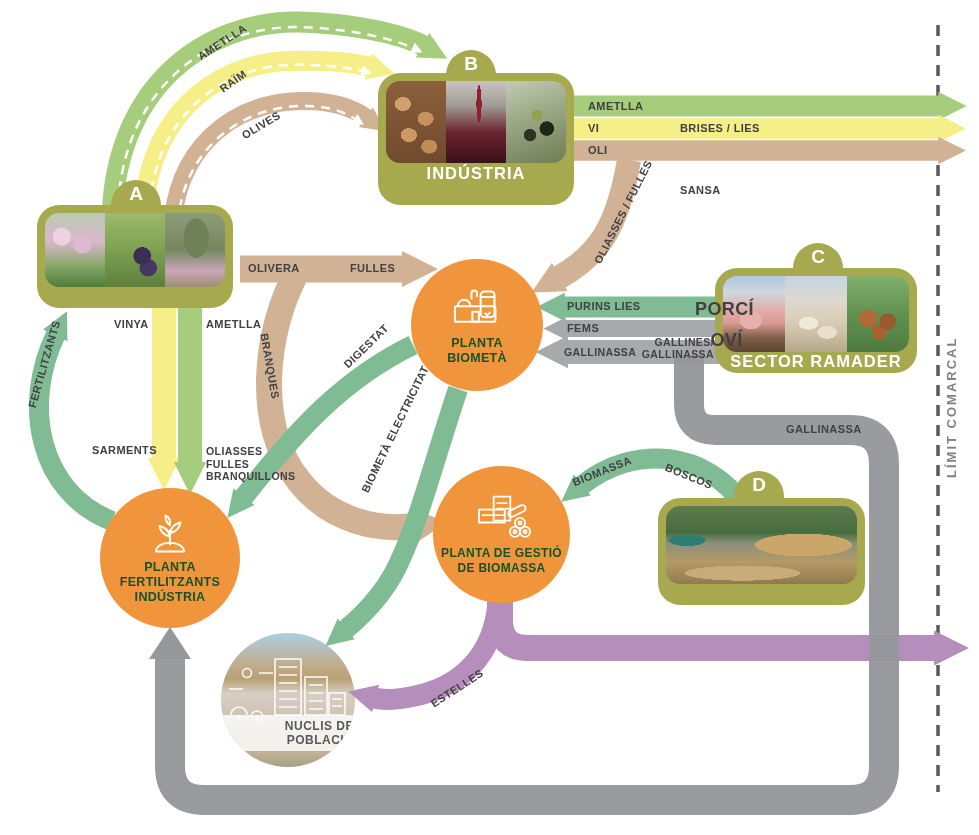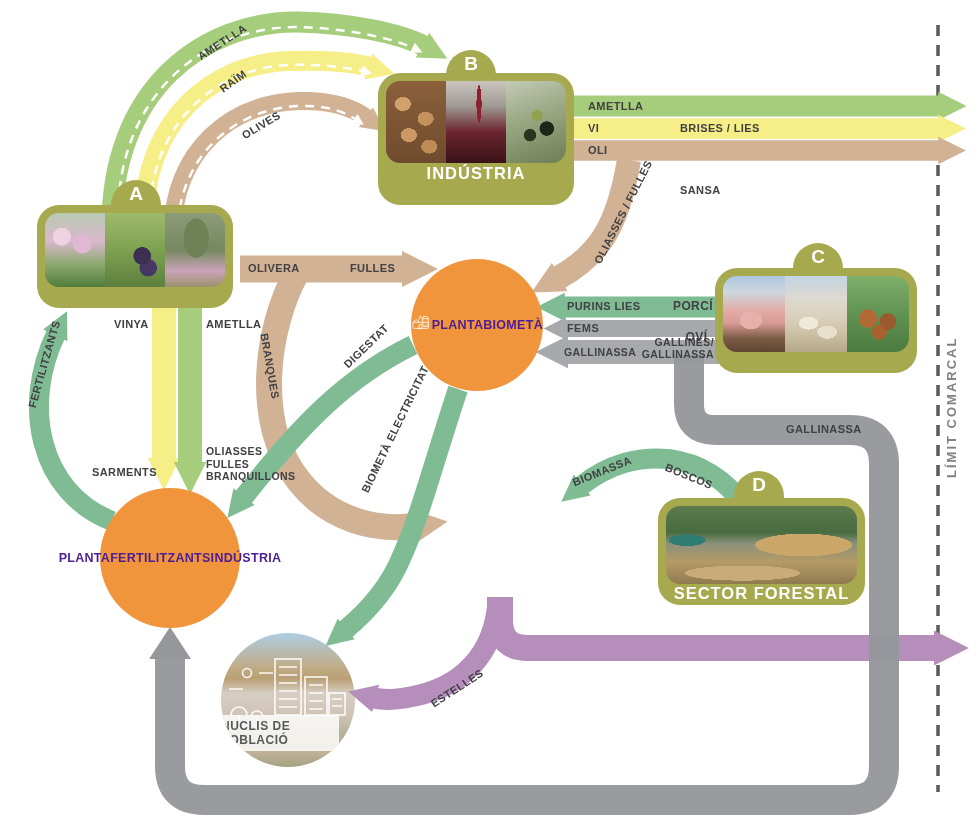--- a/index.html
+++ b/index.html
@@ -13,39 +13,39 @@
        border-radius:50%;z-index:-1;display:flex;justify-content:center;
        color:#fff;font-weight:bold;font-size:19px;padding-top:3px;box-sizing:border-box;}
   .photos{position:absolute;left:8px;right:8px;top:8px;display:flex;
           border-radius:14px;overflow:hidden;}
   .photo{flex:1;height:100%;}
   .box-label{position:absolute;left:0;right:0;text-align:center;color:#fff;
              font-weight:bold;letter-spacing:1px;margin-top:11px;}
 
   
   .circle{position:absolute;z-index:3;border-radius:50%;background:var(--c-orange,#F0953B);
-          display:flex;flex-direction:row;align-items:center;justify-content:center;
-          color:#4c1d95;font-weight:bold;text-align:center;font-size:12.5px;line-height:15px;
+          display:flex;flex-direction:column;align-items:center;justify-content:center;
+          color:#14532d;font-weight:bold;text-align:center;font-size:12.5px;line-height:15px;
           letter-spacing:.3px;}
   .circle svg{margin-bottom:5px;}
 
   
   .nuclis{position:absolute;z-index:1;border-radius:50%;overflow:hidden;}
   .nuclis-photo{position:absolute;inset:0;}
   .nuclis-art{position:absolute;inset:0;}
-  .nuclis-band{position:absolute;left:0;right:16px;top:61%;background:rgba(255,255,255,.82);
+  .nuclis-band{position:absolute;left:0;right:1px;top:61%;background:rgba(255,255,255,.82);
                color:#58595b;font-weight:bold;font-size:12px;letter-spacing:.5px;
-               text-align:left;padding:4px 0;}
+               text-align:right;padding:4px 0;}
 
   
   .lbl{position:absolute;z-index:4;font-weight:bold;font-size:11px;letter-spacing:.4px;
        color:var(--c-label,#414042);white-space:nowrap;}
   .lbl.rot{transform:translate(-50%,-50%) rotate(var(--r,0deg));}
   .lbl.sm{font-size:10.5px;}
-  .lbl.md{font-size:12px;}
+  .lbl.md{font-size:18px;margin-left:30px;}
   .limit-label{position:absolute;z-index:4;left:944px;top:328px;height:150px;
                writing-mode:vertical-rl;transform:rotate(180deg);
                color:var(--c-limit,#808285);font-weight:bold;font-size:13px;letter-spacing:2px;}
 
   
   .ph-blossom{background:
     radial-gradient(circle at 28% 32%,#eed2e1 0 13%,rgba(0,0,0,0) 14%),
     radial-gradient(circle at 62% 42%,#e0b8d3 0 16%,rgba(0,0,0,0) 17%),
     linear-gradient(180deg,#b9cab1 0%,#d9b8cd 38%,#8aa96c 70%,#507d3b 100%);}
   .ph-grapevine{background:
@@ -206,30 +206,30 @@
 
   <div class="box" style="left:715px;top:268px;width:202px;height:105px;">
     <div class="tab" style="left:78px;top:-25px;">
       <span>C</span>
     </div>
     <div class="photos" style="height:76px;">
       <div class="photo ph-pigs"></div>
       <div class="photo ph-sheep"></div>
       <div class="photo ph-chickens"></div>
     </div>
+    <div class="box-label" style="bottom:2px;font-size:16.5px;">SECTOR RAMADER</div>
   </div>
 
   <div class="box" style="left:658px;top:498px;width:207px;height:107px;">
     <div class="tab" style="left:76px;top:-27px;">
       <span>D</span>
     </div>
     <div class="photos" style="height:78px;">
       <div class="photo ph-forest"></div>
     </div>
-    <div class="box-label" style="bottom:2px;font-size:16.5px;">SECTOR FORESTAL</div>
   </div>
 
   <div class="circle" style="left:411px;top:259px;width:132px;height:132px;">
     <svg width="58" height="46" viewBox="0 0 58 50" fill="none" stroke="#fff" stroke-width="2.2" stroke-linecap="round" stroke-linejoin="round">
       <path d="M23,15 v-6 a3,3 0 0 1 6,0 v3"></path>
       <rect x="33" y="7" width="15" height="28" rx="4"></rect>
       <path d="M33,13 h15"></path>
       <path d="M8,23 a7,7 0 0 1 14,0"></path>
       <rect x="5" y="23" width="44" height="17" rx="2"></rect>
       <rect x="24" y="29" width="7" height="11"></rect>
@@ -245,40 +245,57 @@
       <path d="M29,38 v-16"></path>
       <path d="M29,29 q-10,-2 -12,-12 q10,2 12,12 z"></path>
       <path d="M29,25 q10,-2 12,-12 q-10,2 -12,12 z"></path>
       <path d="M29,16 q-6,-4 -5,-11 q6,3 5,11 z"></path>
     </svg>
     <div>PLANTA</div>
     <div>FERTILITZANTS</div>
     <div>INDÚSTRIA</div>
   </div>
 
+  <div class="circle" style="left:433px;top:466px;width:137px;height:137px;font-size:12px;">
+    <svg width="62" height="48" viewBox="0 0 62 52" fill="none" stroke="#fff" stroke-width="2" stroke-linecap="round" stroke-linejoin="round">
+      <rect x="22" y="4" width="18" height="26"></rect>
+      <path d="M26,11 h10 M26,17 h6 M35,17 h3"></path>
+      <rect x="6" y="18" width="28" height="14"></rect>
+      <path d="M10,24 h3 M15,24 h3 M20,24 h3 M25,24 h3 M30,24 h2"></path>
+      <rect x="37" y="16" width="20" height="7" rx="3.5" transform="rotate(-26 47 19)"></rect>
+      <circle cx="45" cy="42" r="5.5"></circle>
+        <circle cx="56" cy="42" r="5.5"></circle>
+        <circle cx="50.5" cy="32.5" r="5.5"></circle>
+      <circle cx="45" cy="42" r="1.6"></circle>
+        <circle cx="56" cy="42" r="1.6"></circle>
+        <circle cx="50.5" cy="32.5" r="1.6"></circle>
+    </svg>
+    <div>PLANTA DE GESTIÓ</div>
+    <div>DE BIOMASSA</div>
+  </div>
 
   <span class="lbl rot" style="left:222px;top:42px;--r:-33deg;">AMETLLA</span>
   <span class="lbl rot" style="left:233px;top:81px;--r:-36deg;">RAÏM</span>
   <span class="lbl rot" style="left:261px;top:125px;--r:-31deg;">OLIVES</span>
 
   <span class="lbl" style="left:588px;top:100px;">AMETLLA</span>
   <span class="lbl" style="left:588px;top:122px;">VI</span>
   <span class="lbl" style="left:680px;top:122px;">BRISES / LIES</span>
   <span class="lbl" style="left:588px;top:144px;">OLI</span>
   <span class="lbl" style="left:680px;top:144px;margin-top:40px;">SANSA</span>
 
   <span class="lbl rot" style="left:623px;top:212px;--r:-63deg;">OLIASSES / FULLES</span>
 
   <span class="lbl" style="left:248px;top:262px;">OLIVERA</span>
   <span class="lbl" style="left:350px;top:262px;">FULLES</span>
   <span class="lbl rot" style="left:270px;top:366px;--r:80deg;">BRANQUES</span>
 
   <span class="lbl" style="left:114px;top:318px;">VINYA</span>
   <span class="lbl" style="left:206px;top:318px;">AMETLLA</span>
-  <span class="lbl" style="left:92px;top:466px;">SARMENTS</span>
+  <span class="lbl" style="left:92px;top:444px;">SARMENTS</span>
   <div class="lbl sm" style="left:206px;top:445px;line-height:12.5px;">
     <div>OLIASSES</div>
     <div>FULLES</div>
     <div>BRANQUILLONS</div>
   </div>
 
   <span class="lbl rot" style="left:44px;top:364px;--r:-74deg;">FERTILITZANTS</span>
   <span class="lbl rot" style="left:366px;top:346px;--r:-44deg;">DIGESTAT</span>
   <span class="lbl rot" style="left:395px;top:429px;--r:-64deg;">BIOMETÀ ELECTRICITAT</span>
 

